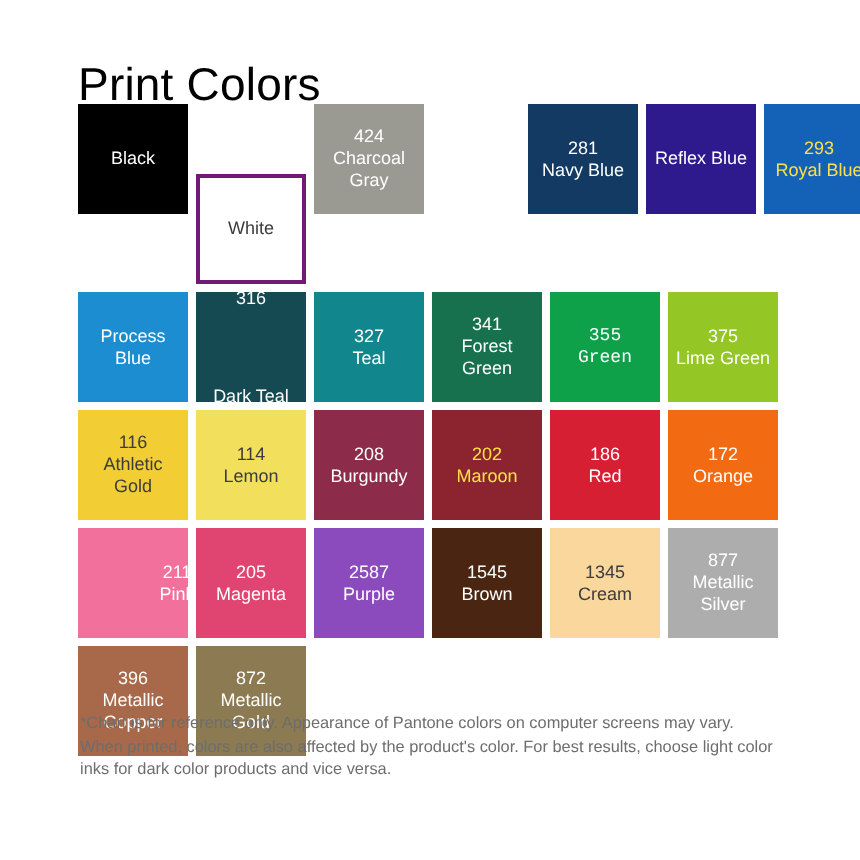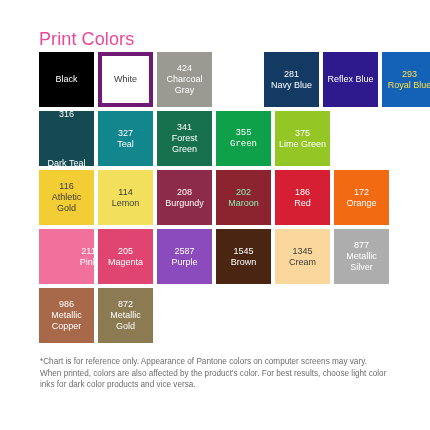--- a/index.html
+++ b/index.html
@@ -15,23 +15,23 @@
   #page {
     position: relative;
     width: 430px;
     height: 430px;
     background: #ffffff;
   }
   #page-title {
     position: absolute;
     left: 39px;
     top: 12px;
-    font-size: 18px;
+    font-size: 23px;
     font-weight: 400;
-    color: #ec4899;
+    color: #000000;
     letter-spacing: 0.1px;
     line-height: 30px;
   }
   #swatch-grid {
     position: absolute;
     left: 39px;
     top: 52px;
     width: 352px;
   }
   .swatch-row {
@@ -56,21 +56,22 @@
     font-weight: 400;
     display: block;
   }
   .swatch-name {
     font-size: 9px;
     font-weight: 400;
     display: block;
     padding: 0 2px;
   }
   .swatch.bordered {
-    border: 4px solid #701a75;
+    border: 2px solid #701a75;
+    margin-top: 35px;
   }
   #footnote {
     position: absolute;
     left: 40px;
     top: 348px;
     width: 348px;
     font-size: 8.2px;
     line-height: 11.6px;
     color: #6d6d6d;
     font-family: "Liberation Sans", sans-serif;
@@ -101,20 +102,23 @@
         </div>
         <div class="swatch" style="background: rgb(46, 26, 140); color: rgb(255, 255, 255);">
           <span class="swatch-name">Reflex Blue</span>
         </div>
         <div class="swatch" style="background: rgb(20, 97, 184); color: #fde047;">
           <span class="swatch-code">293</span>
           <span class="swatch-name">Royal Blue</span>
         </div>
       </div>
       <div class="swatch-row">
+        <div class="swatch" style="background: rgb(27, 141, 208); color: rgb(255, 255, 255);">
+          <span class="swatch-name">Process Blue</span>
+        </div>
         <div class="swatch" style="background: rgb(21, 74, 82); color: rgb(255, 255, 255); gap: 38px;">
           <span class="swatch-code">316</span>
           <span class="swatch-name">Dark Teal</span>
         </div>
         <div class="swatch" style="background: rgb(17, 134, 140); color: rgb(255, 255, 255);">
           <span class="swatch-code">327</span>
           <span class="swatch-name">Teal</span>
         </div>
         <div class="swatch" style="background: rgb(23, 113, 79); color: rgb(255, 255, 255);">
           <span class="swatch-code">341</span>
@@ -135,21 +139,21 @@
           <span class="swatch-name">Athletic Gold</span>
         </div>
         <div class="swatch" style="background: rgb(242, 224, 92); color: rgb(60, 60, 60);">
           <span class="swatch-code">114</span>
           <span class="swatch-name">Lemon</span>
         </div>
         <div class="swatch" style="background: rgb(140, 43, 74); color: rgb(255, 255, 255);">
           <span class="swatch-code">208</span>
           <span class="swatch-name">Burgundy</span>
         </div>
-        <div class="swatch" style="background: rgb(140, 36, 48); color: #86efac;">
+        <div class="swatch" style="background: rgb(140, 36, 48); color: #fde047;">
           <span class="swatch-code">202</span>
           <span class="swatch-name">Maroon</span>
         </div>
         <div class="swatch" style="background: rgb(214, 31, 51); color: rgb(255, 255, 255); text-align: center;">
           <span class="swatch-code">186</span>
           <span class="swatch-name">Red</span>
         </div>
         <div class="swatch" style="background: rgb(242, 106, 18); color: rgb(255, 255, 255);">
           <span class="swatch-code">172</span>
           <span class="swatch-name">Orange</span>
@@ -176,21 +180,21 @@
           <span class="swatch-code">1345</span>
           <span class="swatch-name">Cream</span>
         </div>
         <div class="swatch" style="background: rgb(173, 173, 173); color: rgb(255, 255, 255);">
           <span class="swatch-code">877</span>
           <span class="swatch-name">Metallic Silver</span>
         </div>
       </div>
       <div class="swatch-row">
         <div class="swatch" style="background: rgb(168, 105, 74); color: rgb(255, 255, 255);">
-          <span class="swatch-code">986</span>
+          <span class="swatch-code">396</span>
           <span class="swatch-name">Metallic Copper</span>
         </div>
         <div class="swatch" style="background: rgb(140, 122, 82); color: rgb(255, 255, 255);">
           <span class="swatch-code">872</span>
           <span class="swatch-name">Metallic Gold</span>
         </div>
       </div>
     </div>
 
   <p id="footnote">*Chart is for reference only. Appearance of Pantone colors on computer screens may vary. When printed, colors are also affected by the product's color. For best results, choose light color inks for dark color products and vice versa.</p>

